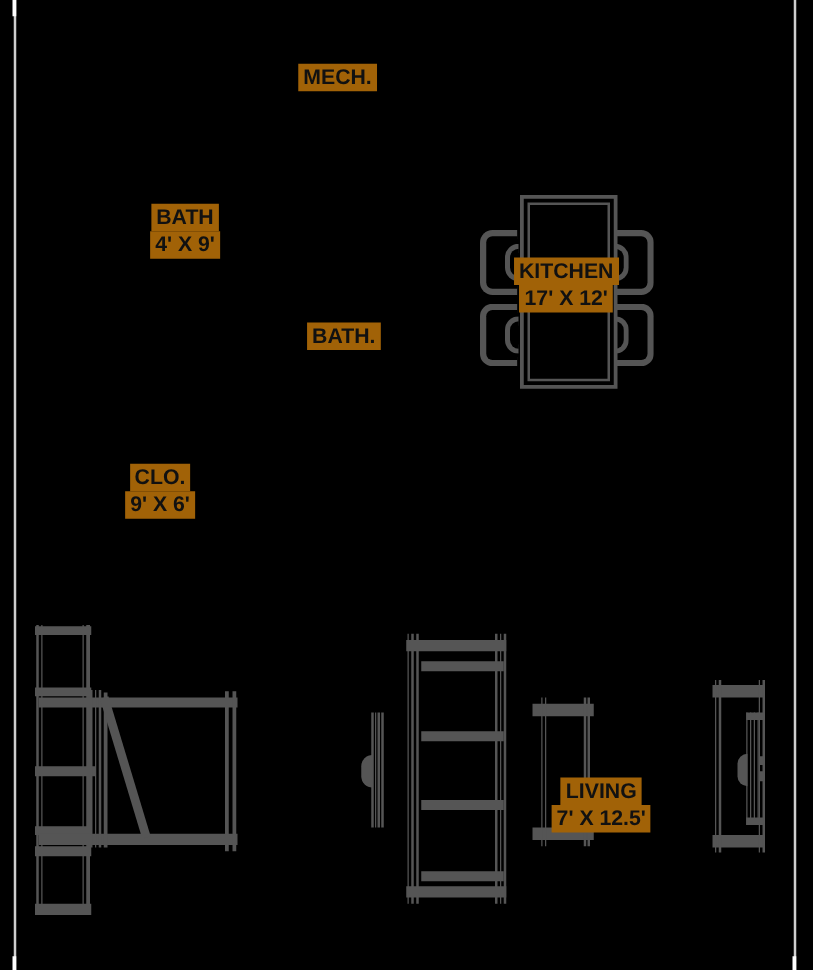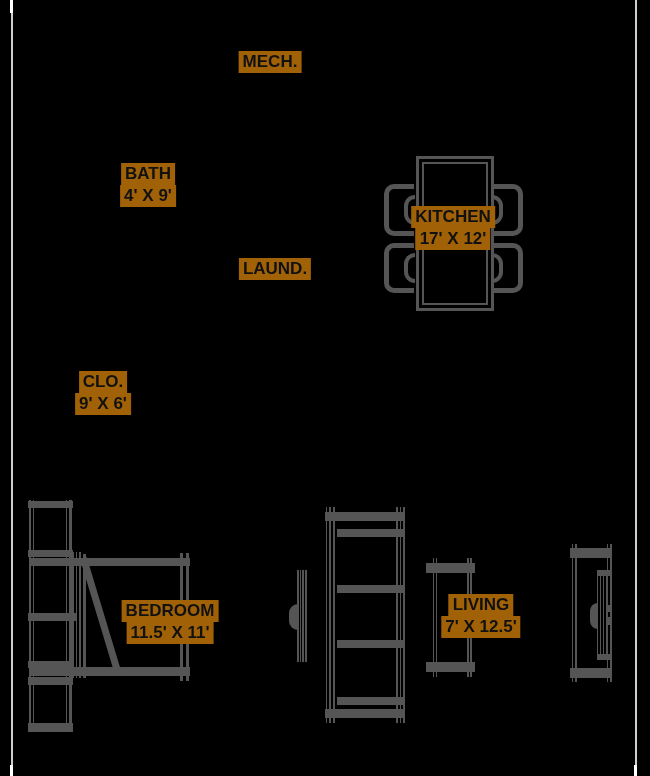--- a/index.html
+++ b/index.html
@@ -130,31 +130,27 @@
     <span>BATH</span>
     <span>4' X 9'</span>
   </div>
 
   <div class="room-label" style="left:453px;top:206px">
     <span>KITCHEN</span>
     <span>17' X 12'</span>
   </div>
 
   <div class="room-label" style="left:275px;top:258px">
-    <span>LAUND.</span>
+    <span>BATH.</span>
   </div>
 
-  <div class="room-label" style="left:103px;top:371px">
+  <div class="room-label" style="left:128px;top:371px">
     <span>CLO.</span>
     <span>9' X 6'</span>
   </div>
 
-  <div class="room-label" style="left:170px;top:600px">
-    <span>BEDROOM</span>
-    <span>11.5' X 11'</span>
-  </div>
 
-  <div class="room-label" style="left:481px;top:594px">
+  <div class="room-label" style="left:481px;top:622px">
     <span>LIVING</span>
     <span>7' X 12.5'</span>
   </div>
 
 </div>
 
 </body></html>

